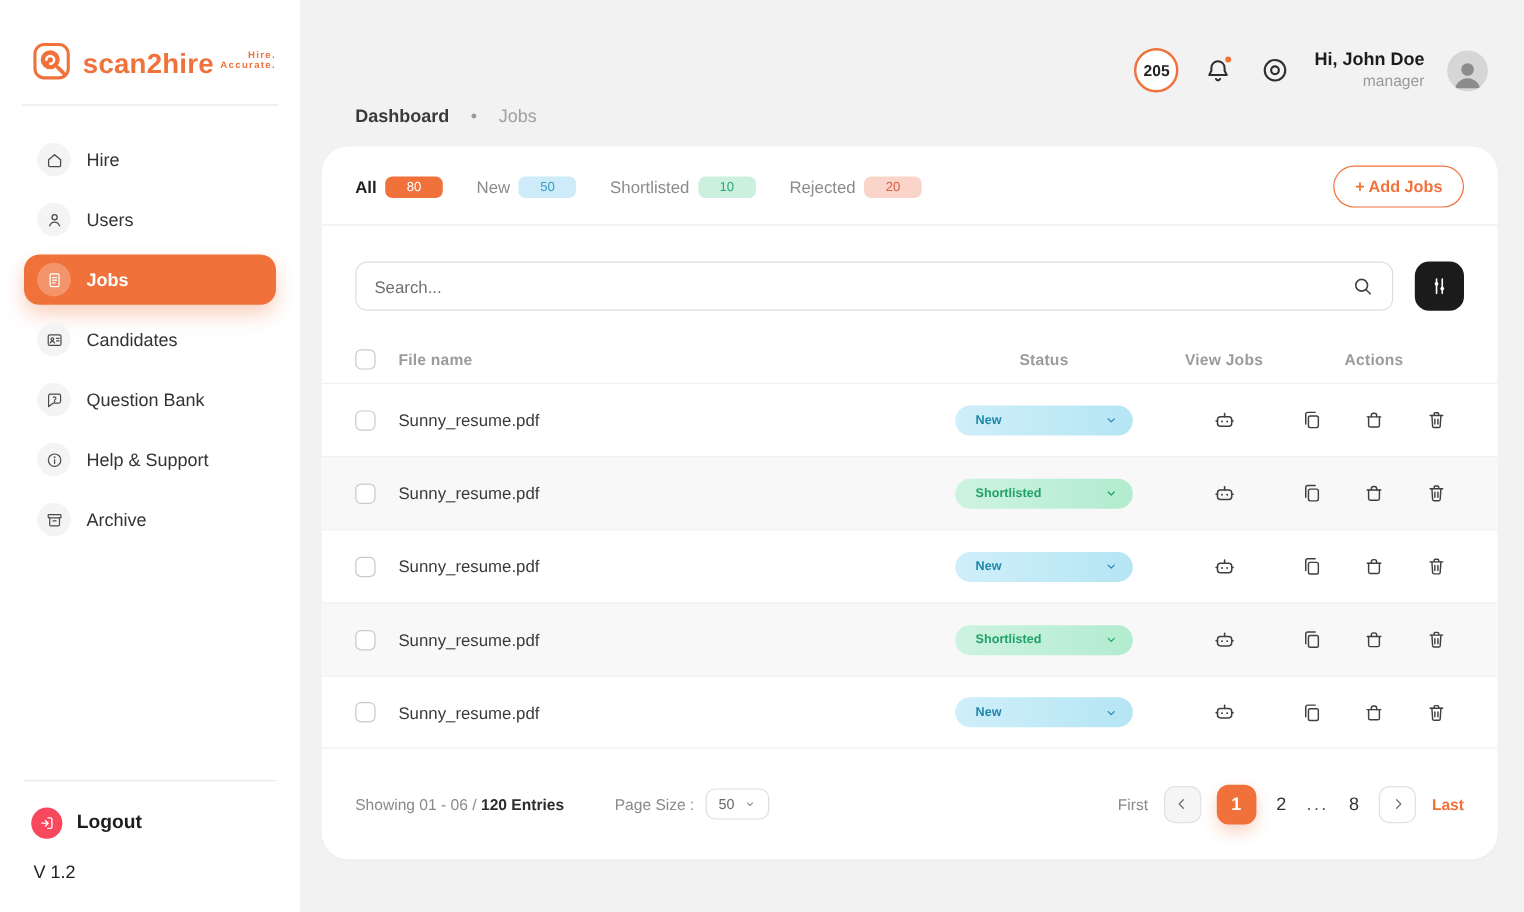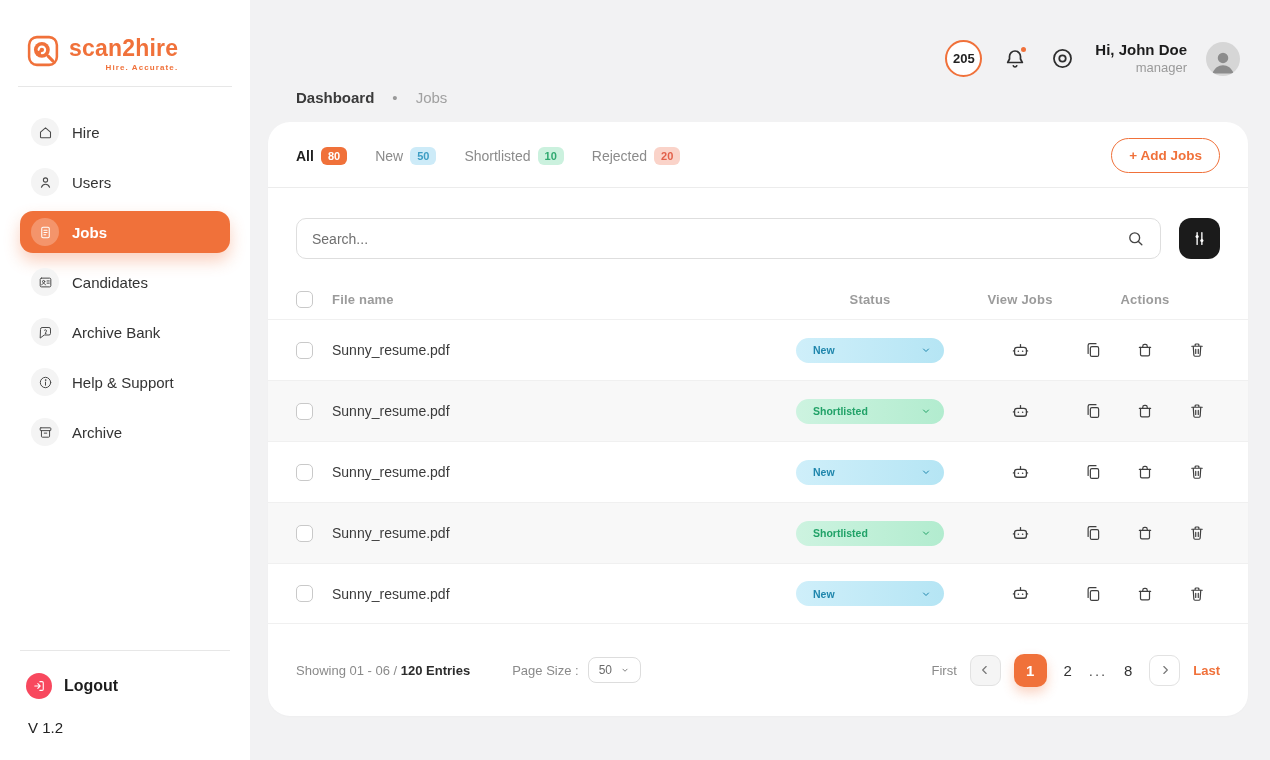--- a/index.html
+++ b/index.html
@@ -6,21 +6,21 @@
   html,body { width:1270px; height:760px; }
   body {
     font-family:"Liberation Sans","DejaVu Sans",sans-serif;
     background:#f2f2f3; color:#2b2b2b; overflow:hidden;
   }
   .app { display:flex; width:1270px; height:760px; }
 
   
   .sidebar { width:250px; background:#fff; display:flex; flex-direction:column; flex-shrink:0; }
   .logo-wrap { padding:34px 20px 14px 26px; display:flex; align-items:center; gap:9px; }
-  .brand-block { display:flex; flex-direction:column; }
+  .brand-block { display:flex; }
   .brand-name { font-size:23px; font-weight:700; color:#F0713A; letter-spacing:.2px; }
   .brand-tagline { font-size:8px; font-weight:700; color:#F0713A; letter-spacing:1.1px; text-align:right; margin-top:1px; }
   .side-divider { border:none; border-top:1px solid #e7e7e7; margin:0 18px; }
   .nav { padding:24px 20px 0 20px; display:flex; flex-direction:column; gap:8px; }
   .nav-item { height:42px; display:flex; align-items:center; gap:13px; padding:0 11px; border-radius:13px; cursor:pointer; }
   .nav-ic { width:28px; height:28px; border-radius:50%; background:#f4f4f4; display:flex; align-items:center; justify-content:center; color:#4a4a4a; flex-shrink:0; }
   .nav-label { font-size:15px; font-weight:500; color:#333; }
   .nav-item.active { background:#F0713A; box-shadow:0 8px 16px rgba(240,113,58,.32); }
   .nav-item.active .nav-ic { background:rgba(255,255,255,.25); color:#fff; }
   .nav-item.active .nav-label { color:#fff; font-weight:700; }
@@ -47,21 +47,21 @@
   .user-role { font-size:13px; color:#9a9a9a; }
   .avatar { width:34px; height:34px; border-radius:50%; background:#d6d6d6; overflow:hidden; display:flex; align-items:flex-end; justify-content:center; }
 
   
   .card { background:#fff; border-radius:22px; height:594px; display:flex; flex-direction:column; box-shadow:0 1px 2px rgba(0,0,0,.02); }
   .tabs-row { display:flex; align-items:center; padding:16px 28px 14px 28px; border-bottom:1px solid #ececec; }
   .tabs { display:flex; align-items:center; gap:28px; }
   .tab { display:flex; align-items:center; gap:7px; cursor:pointer; }
   .tab-label { font-size:14px; color:#8b8b8b; font-weight:500; }
   .tab.active .tab-label { color:#1f1f1f; font-weight:700; }
-  .tab-badge { font-size:11px; font-weight:700; border-radius:6px; padding:3px 7px; }
+  .tab-badge { font-size:11px; font-weight:400; border-radius:6px; padding:3px 18px; }
   .badge-all { background:#F0713A; color:#fff; }
   .badge-new { background:#CDEBF8; color:#3D9DC3; }
   .badge-short { background:#CBF1DE; color:#2FA970; }
   .badge-rej { background:#FAD3C9; color:#E2604A; }
   .add-jobs-btn { margin-left:auto; border:1.5px solid #F0713A; color:#F0713A; background:#fff; border-radius:999px; padding:9px 17px; font-size:13.5px; font-weight:600; cursor:pointer; font-family:inherit; }
 
   .search-row { display:flex; align-items:center; gap:18px; padding:30px 28px 20px 28px; }
   .search-box { flex:1; height:41px; border:1px solid #dedede; border-radius:10px; display:flex; align-items:center; padding:0 15px; background:#fff; }
   .search-box input { flex:1; border:none; outline:none; font-size:14px; color:#333; font-family:inherit; background:transparent; }
   .search-box input::placeholder { color:#6f6f6f; }
@@ -274,21 +274,21 @@
             </svg>
           </span>
         <span class="nav-label">Candidates</span>
       </div>
       <div class="nav-item">
         <span class="nav-ic">
             <svg width="15" height="15">
               <use href="#ic-question"></use>
             </svg>
           </span>
-        <span class="nav-label">Archive Bank</span>
+        <span class="nav-label">Question Bank</span>
       </div>
       <div class="nav-item">
         <span class="nav-ic">
             <svg width="15" height="15">
               <use href="#ic-help"></use>
             </svg>
           </span>
         <span class="nav-label">Help &amp; Support</span>
       </div>
       <div class="nav-item">

